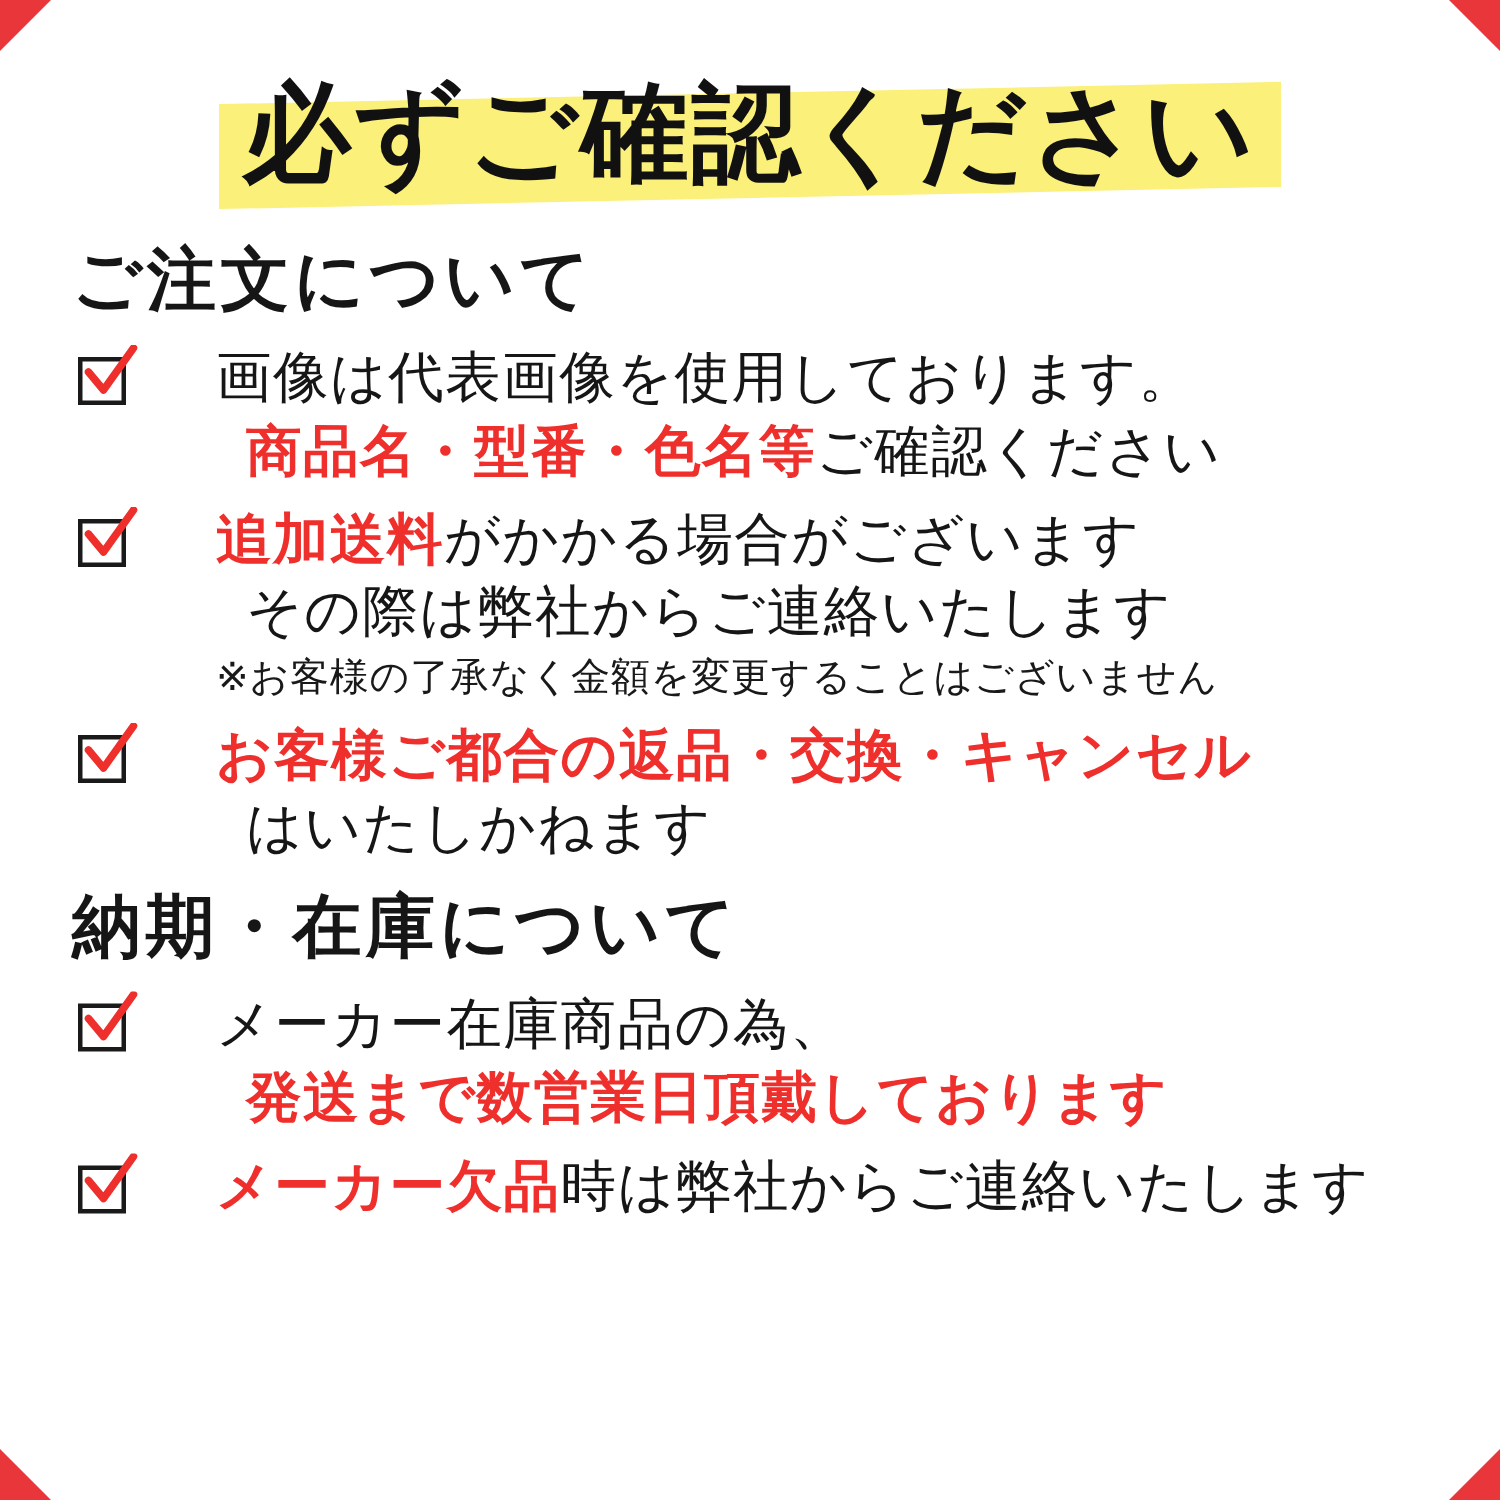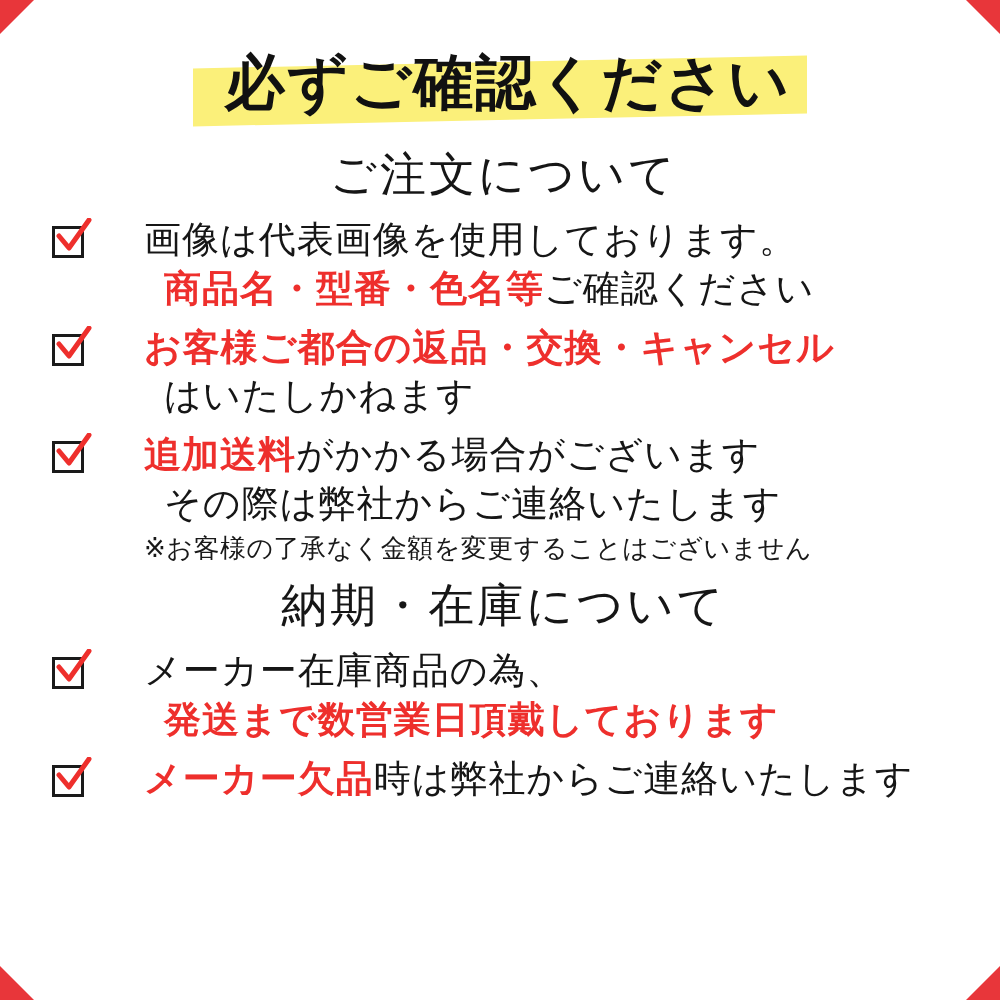--- a/index.html
+++ b/index.html
@@ -52,50 +52,49 @@
 
   
   .title-wrap {
     text-align: center;
     margin-top: 18px;
     margin-bottom: 26px;
   }
   .title {
     display: inline-block;
     position: relative;
-    font-size: 60px;
+    font-size: 72px;
     font-weight: bold;
     letter-spacing: 2px;
     color: #111111;
     line-height: 1.0;
-    padding: 4px 16px 6px 32px;
+    padding: 4px 16px 6px 16px;
   }
   .title .marker {
     position: absolute;
     left: 0;
     right: 0;
     top: 14px;
     bottom: -2px;
     background: #fbf07a;
     transform: skewY(-1.2deg);
     z-index: 0;
   }
   .title .label {
     position: relative;
     z-index: 1;
   }
 
   
   .section-head {
     font-size: 46px;
-    font-weight: normal;
+    font-weight: bold;
     color: #161616;
     letter-spacing: 3px;
     margin: 6px 0 6px 8px;
-    text-align: center;
   }
   .section-head.second {
   }
 
   
   .item {
     display: flex;
     align-items: flex-start;
     margin: 10px 0 10px 10px;
     gap: 44px;
@@ -190,39 +189,39 @@
   </div>
 
   <div class="item">
     <span class="check">
       <span class="box"></span>
       <svg class="tick" viewBox="0 0 38 38" aria-hidden="true">
         <path d="M4 18 L14 30 L34 2" fill="none" stroke="#ee2f2c" stroke-width="5" stroke-linecap="round" stroke-linejoin="round"></path>
       </svg>
     </span>
     <span class="lines">
-      <div class="line red">お客様ご都合の返品・交換・キャンセル</div>
-      <div class="line indent">はいたしかねます</div>
-    </span>
-  </div>
-
-  <div class="item">
-    <span class="check">
-      <span class="box"></span>
-      <svg class="tick" viewBox="0 0 38 38" aria-hidden="true">
-        <path d="M4 18 L14 30 L34 2" fill="none" stroke="#ee2f2c" stroke-width="5" stroke-linecap="round" stroke-linejoin="round"></path>
-      </svg>
-    </span>
-    <span class="lines">
       <div class="line"><span class="red-seg">追加送料</span><span class="blk-seg">がかかる場合がございます</span></div>
       <div class="line indent">その際は弊社からご連絡いたします</div>
       <div class="line note">※お客様の了承なく金額を変更することはございません</div>
     </span>
   </div>
 
+  <div class="item">
+    <span class="check">
+      <span class="box"></span>
+      <svg class="tick" viewBox="0 0 38 38" aria-hidden="true">
+        <path d="M4 18 L14 30 L34 2" fill="none" stroke="#ee2f2c" stroke-width="5" stroke-linecap="round" stroke-linejoin="round"></path>
+      </svg>
+    </span>
+    <span class="lines">
+      <div class="line red">お客様ご都合の返品・交換・キャンセル</div>
+      <div class="line indent">はいたしかねます</div>
+    </span>
+  </div>
+
   <div class="section-head second">納期・在庫について</div>
 
   <div class="item">
     <span class="check">
       <span class="box"></span>
       <svg class="tick" viewBox="0 0 38 38" aria-hidden="true">
         <path d="M4 18 L14 30 L34 2" fill="none" stroke="#ee2f2c" stroke-width="5" stroke-linecap="round" stroke-linejoin="round"></path>
       </svg>
     </span>
     <span class="lines">

